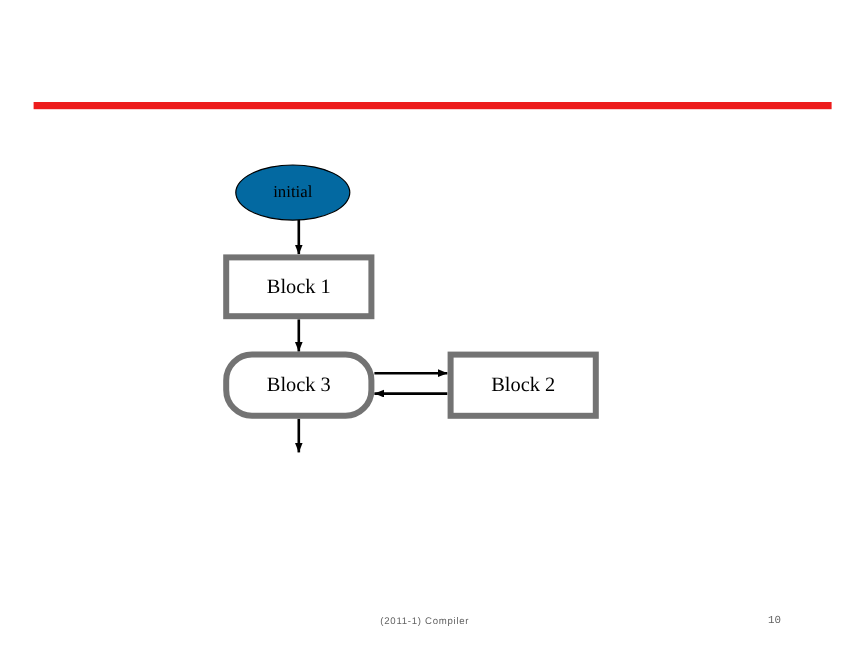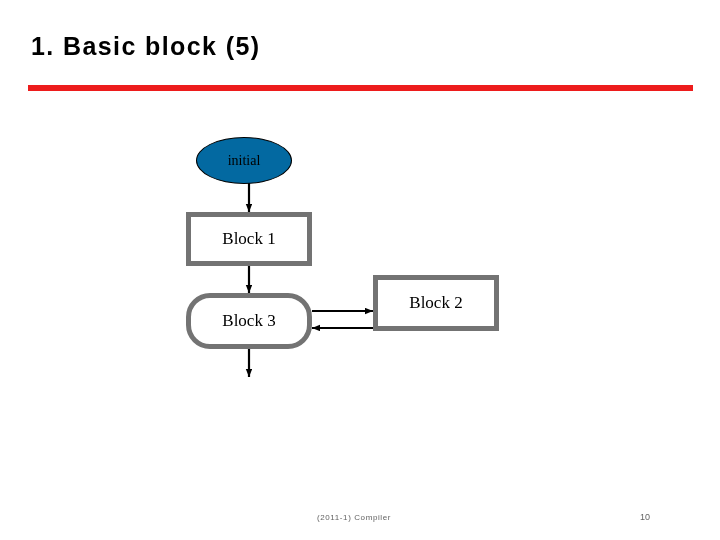--- a/index.html
+++ b/index.html
@@ -58,21 +58,21 @@
     background: #ffffff;
     display: flex;
     align-items: center;
     justify-content: center;
     font-family: "Liberation Serif", serif;
     font-size: 17px;
     color: #000000;
   }
   .node-block1 { left: 186px; top: 212px;  width: 126px; height: 54px; }
   .node-block3 { left: 186px; top: 293px;  width: 126px; height: 56px; border-radius: 24px; }
-  .node-block2 { left: 373px; top: 275px;  width: 126px; height: 56px; }
+  .node-block2 { left: 373px; top: 293px;  width: 126px; height: 56px; }
   .node-block4 { left: 186px; top: 377px;  width: 126px; height: 54px; }
 
   .node-ellipse {
     position: absolute;
     left: 196px;
     top: 137px;
     width: 96px;
     height: 47px;
     box-sizing: border-box;
     border: 1px solid #000000;
@@ -95,31 +95,30 @@
     text-align: center;
     font-family: "Liberation Sans", sans-serif;
     font-size: 8px;
     letter-spacing: 0.6px;
     color: #636363;
   }
   .footer-page {
     position: absolute;
     left: 640px;
     top: 512px;
-    font-family: Liberation Sans, sans-serif;
+    font-family: Liberation Mono, monospace;
     font-size: 9px;
     color: #636363;
   }
 </style>
 </head>
 <body>
 
 <div class="slide">
 
-  <div class="slide-title">1. Basic block (5)</div>
   <div class="title-rule"></div>
 
   <div class="diagram">
     <svg width="720" height="540" xmlns="http://www.w3.org/2000/svg">
       <defs>
         <marker id="arrowhead" markerWidth="9" markerHeight="9" refX="8" refY="3.2" orient="auto" markerUnits="userSpaceOnUse">
           <path d="M0,0 L8,3.2 L0,6.4 z" fill="#000000"></path>
         </marker>
       </defs>
 

